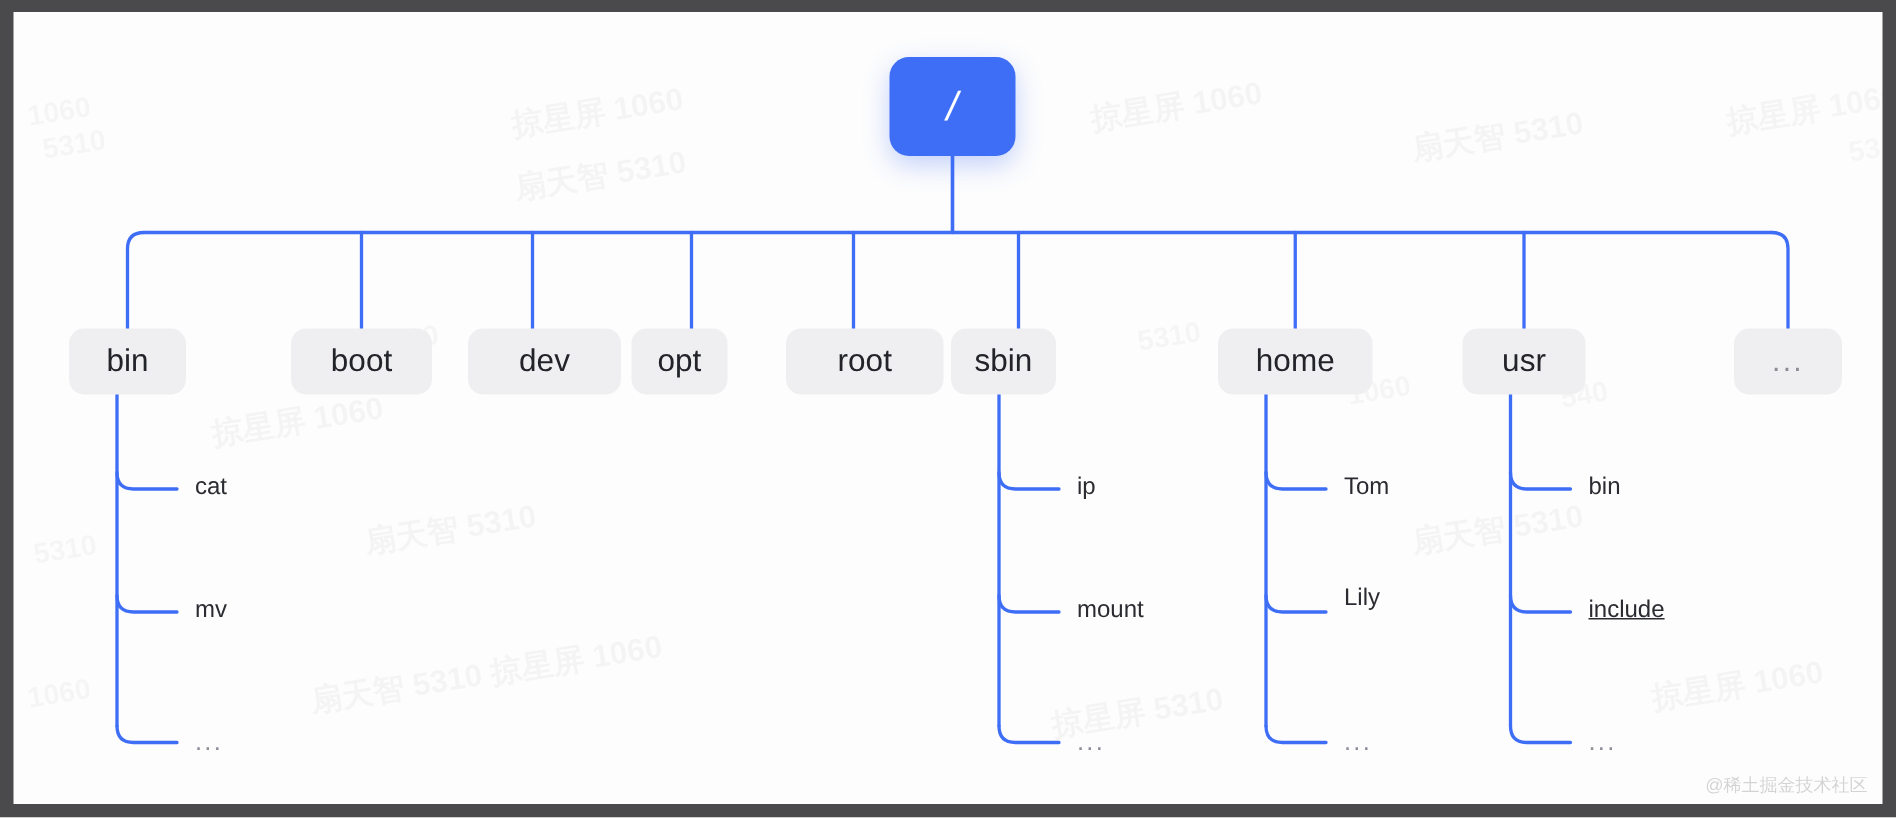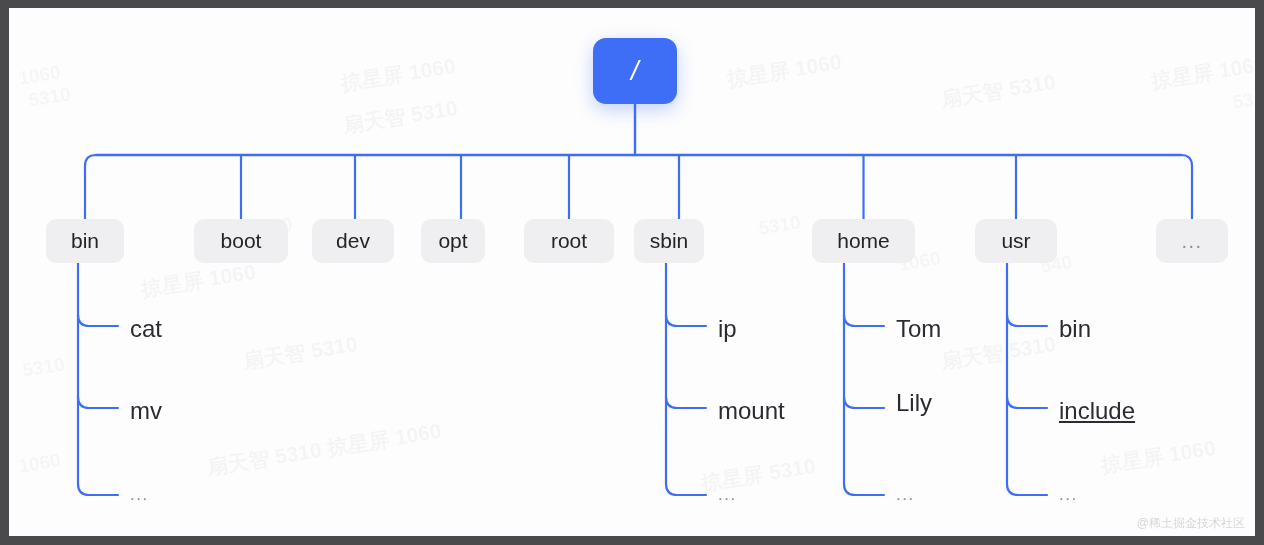--- a/index.html
+++ b/index.html
@@ -80,21 +80,21 @@
   .node.dots {
     color: #8b8d96;
     font-size: 20px;
     letter-spacing: 1.5px;
   }
 
   
   .leaf {
     position: absolute;
     color: #2b2c31;
-    font-size: 24px;
+    font-size: 16px;
     white-space: nowrap;
     line-height: 1;
   }
   .leaf.dots {
     color: #8b8d96;
     font-size: 17px;
     letter-spacing: 1.5px;
   }
 
   
@@ -172,27 +172,27 @@
       <span>/</span>
     </div>
 
     <div id="level1-layer">
         <div class="node" style="left: 37px; top: 211px; width: 78px;">
           <span>bin</span>
         </div>
         <div class="node" style="left: 185px; top: 211px; width: 94px;">
           <span>boot</span>
         </div>
-        <div class="node" style="left: 303px; top: 211px; width: 82px;">
+        <div class="node" style="left: 303px; top: 211px; width: 102px;">
           <span>dev</span>
         </div>
         <div class="node" style="left: 412px; top: 211px; width: 64px;">
           <span>opt</span>
         </div>
-        <div class="node" style="left: 515px; top: 211px; width: 90px;">
+        <div class="node" style="left: 515px; top: 211px; width: 105px;">
           <span>root</span>
         </div>
         <div class="node" style="left: 625px; top: 211px; width: 70px;">
           <span>sbin</span>
         </div>
         <div class="node" style="left: 803px; top: 211px; width: 103px;">
           <span>home</span>
         </div>
         <div class="node" style="left: 966px; top: 211px; width: 82px;">
           <span>usr</span>

